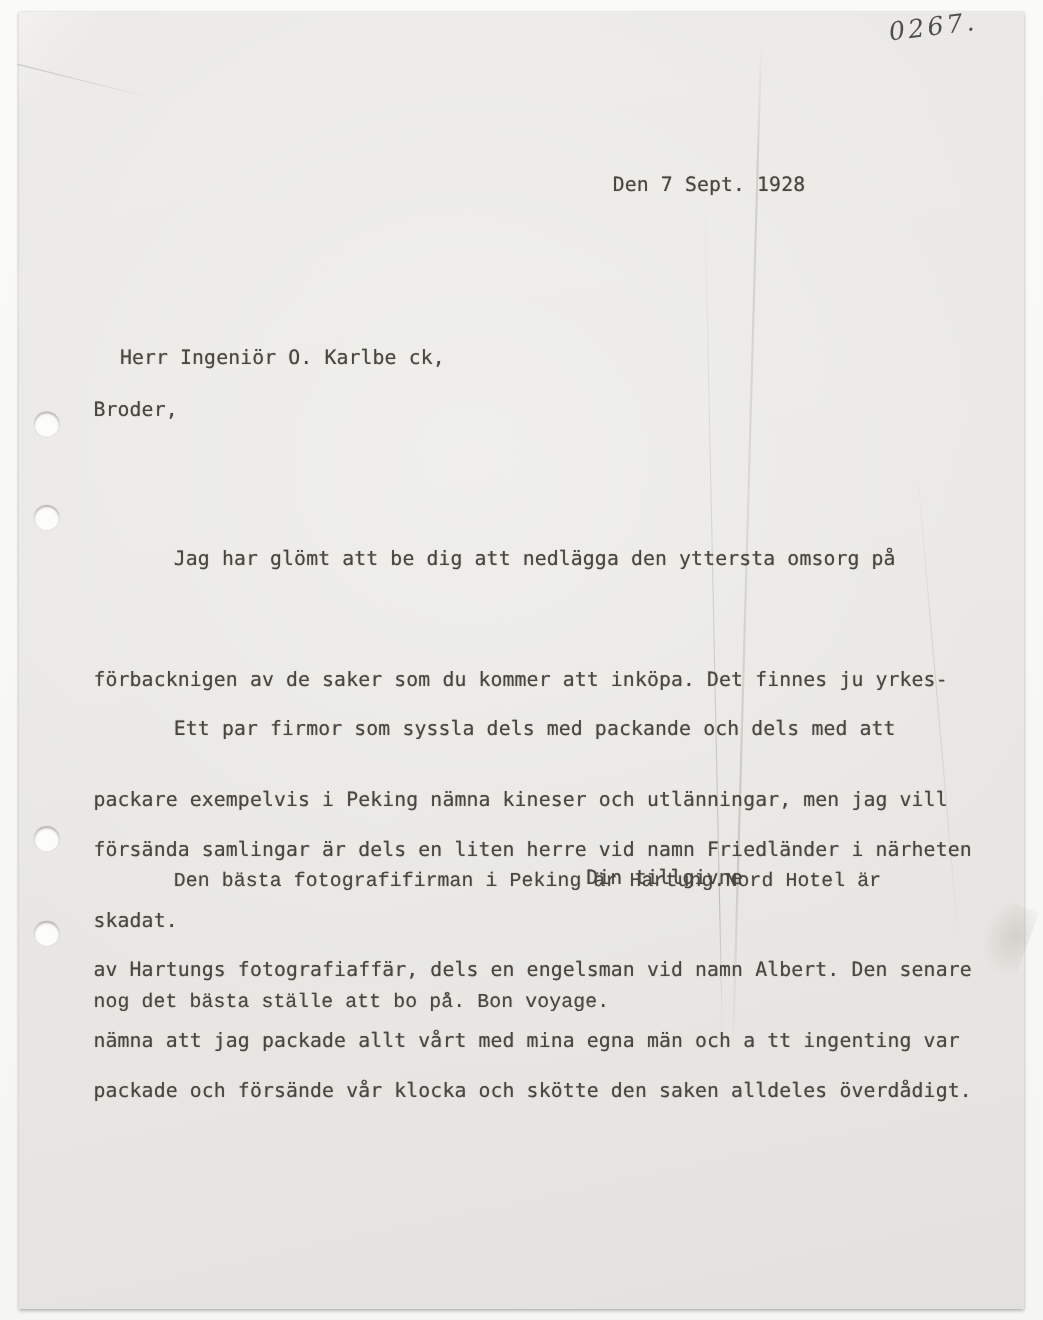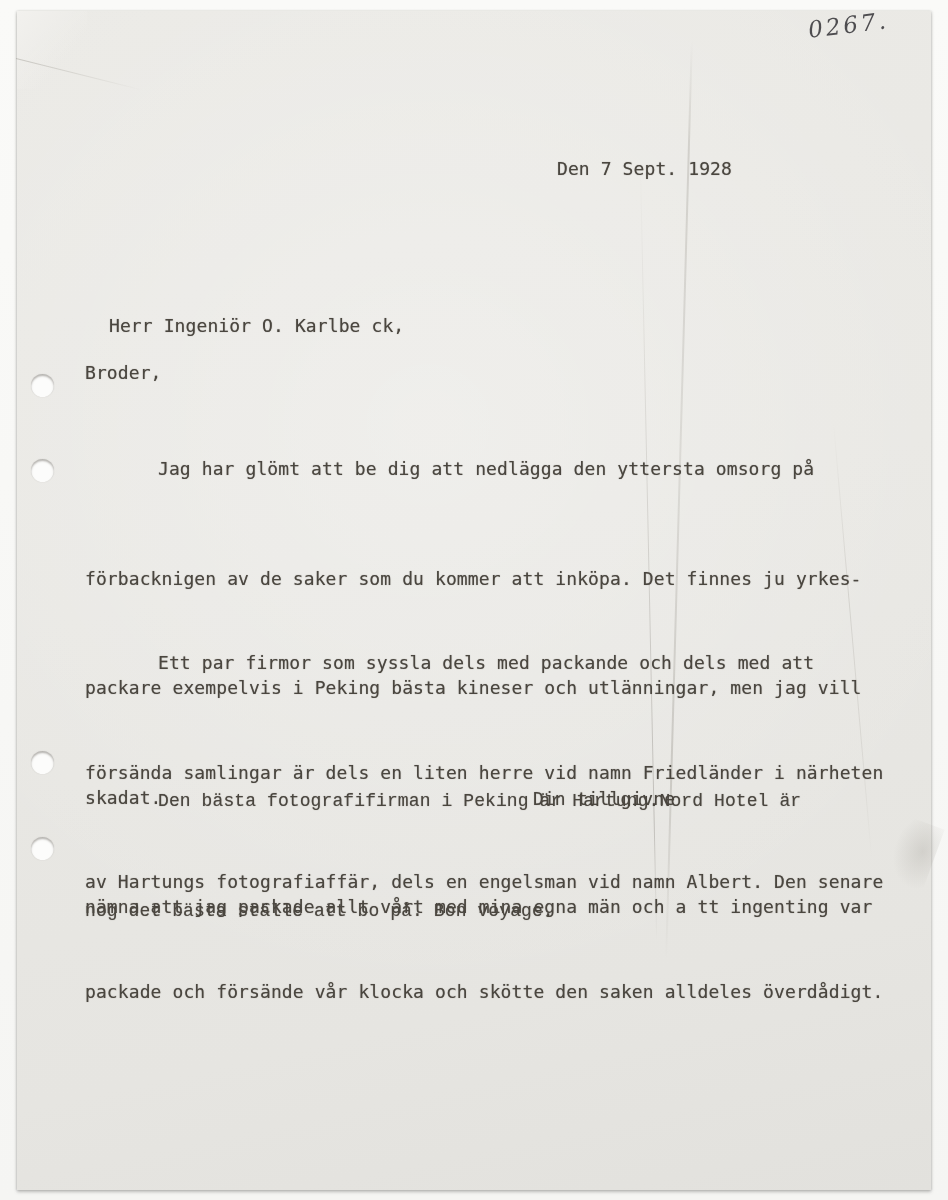--- a/index.html
+++ b/index.html
@@ -118,21 +118,21 @@
     font-size: 18px;
     letter-spacing: 0.1px;
     line-height: 36.5px;
     color: #4a463f;
     text-shadow: 0 0 1px rgba(74,70,63,0.55);
     white-space: pre;
   }
   .date-line      { left: 557px; top: 151px; text-align: right; }
   .addressee      { left: 85px;  top: 308px; margin-left: 24px; }
   .salutation     { left: 85px;  top: 355px; text-align: right; }
-  .para-1         { left: 85px;  top: 378px; }
+  .para-1         { left: 85px;  top: 418px; }
   .para-2         { left: 85px;  top: 572px; }
   .para-3         { left: 85px;  top: 710px; font-family: Liberation Mono, monospace; }
   .closing        { left: 533px; top: 781px; }
   .para-1 .line:first-child,
   .para-2 .line:first-child,
   .para-3 .line:first-child { padding-left: 73px; }
 
   .archive-number {
     position: absolute;
     left: 808px;
@@ -167,21 +167,21 @@
 
   <div class="typed date-line">Den 7 Sept. 1928</div>
 
   <div class="typed addressee">Herr Ingeniör O. Karlbe ck,</div>
 
   <div class="typed salutation">Broder,</div>
 
   <div class="typed para-1">
     <div class="line">Jag har glömt att be dig att nedlägga den yttersta omsorg på</div>
     <div class="line">förbacknigen av de saker som du kommer att inköpa. Det finnes ju yrkes-</div>
-    <div class="line">packare exempelvis i Peking bästa kineser och utlänningar, men jag vill</div>
+    <div class="line">packare exempelvis i Peking nämna kineser och utlänningar, men jag vill</div>
     <div class="line">skadat.</div>
     <div class="line">nämna att jag packade allt vårt med mina egna män och a tt ingenting var</div>
   </div>
 
   <div class="typed para-2">
     <div class="line">Ett par firmor som syssla dels med packande och dels med att</div>
     <div class="line">försända samlingar är dels en liten herre vid namn Friedländer i närheten</div>
     <div class="line">av Hartungs fotografiaffär, dels en engelsman vid namn Albert. Den senare</div>
     <div class="line">packade och försände vår klocka och skötte den saken alldeles överdådigt.</div>
   </div>

